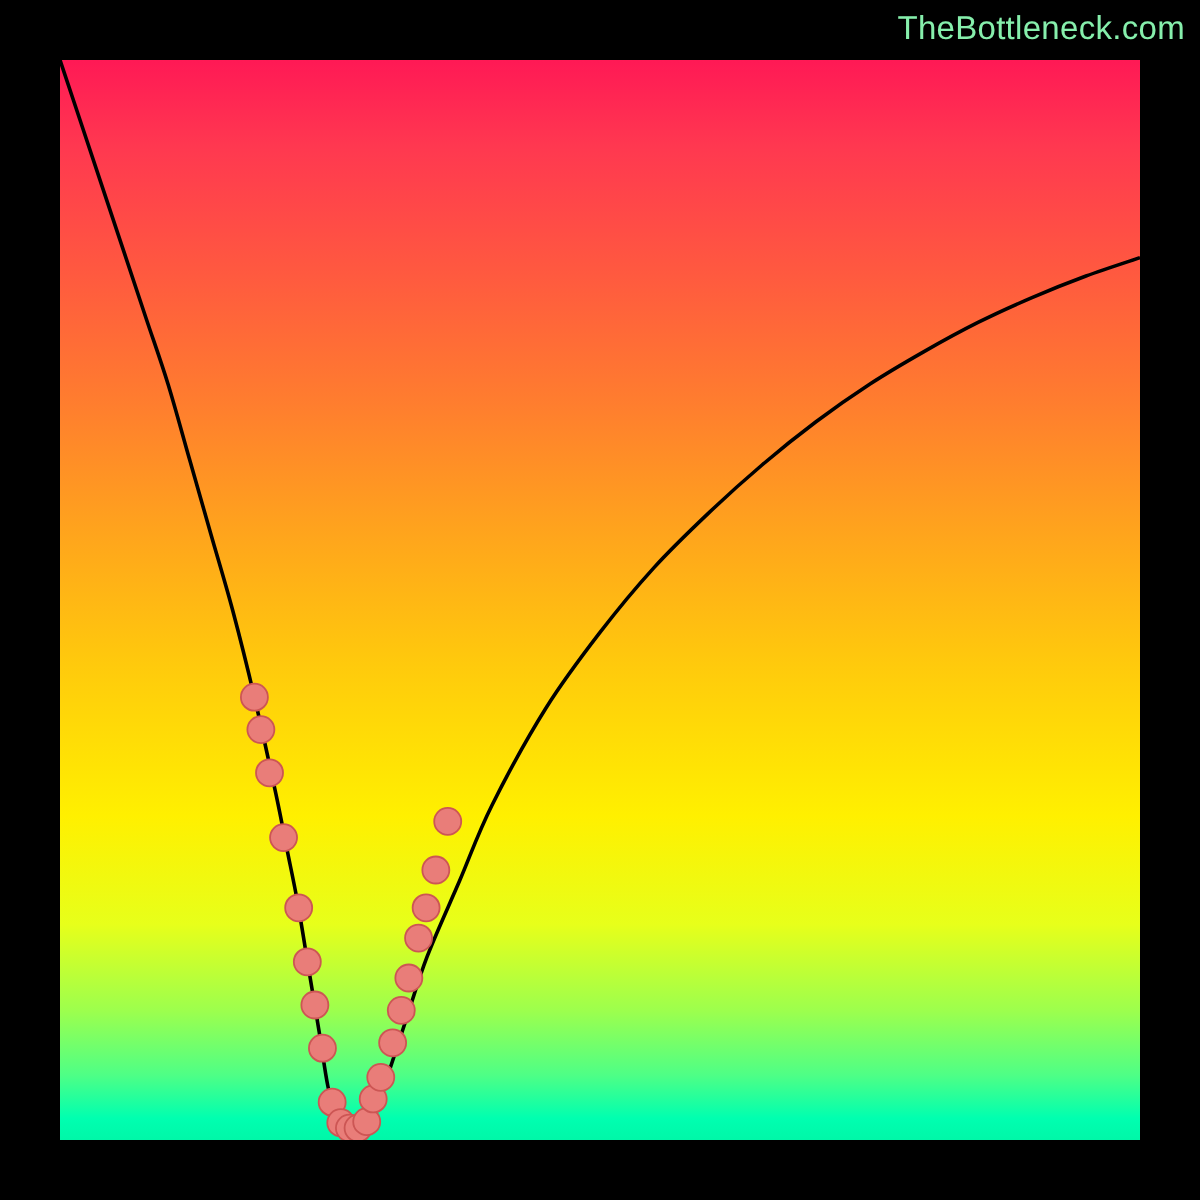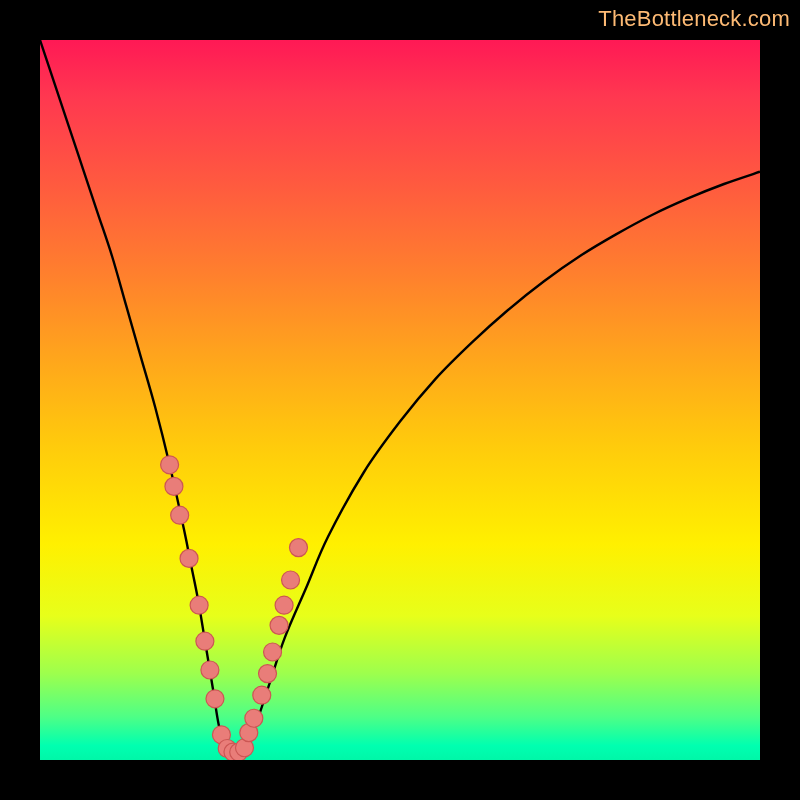--- a/index.html
+++ b/index.html
@@ -33,21 +33,21 @@
       #e7ff1a 80%,
       #9dff4d 88%,
       #4eff86 94%,
       #00ffb0 98%,
       #00f7a8 100%);
   }
   .watermark {
     position: absolute;
     top: 6px;
     right: 10px;
-    color: #fdba74;
+    color: #86efac;
     font-size: 22px;
     font-weight: 500;
     letter-spacing: 0.2px;
     user-select: none;
   }
   svg.curve {
     position: absolute;
     left: 0;
     top: 0;
     width: 720px;

